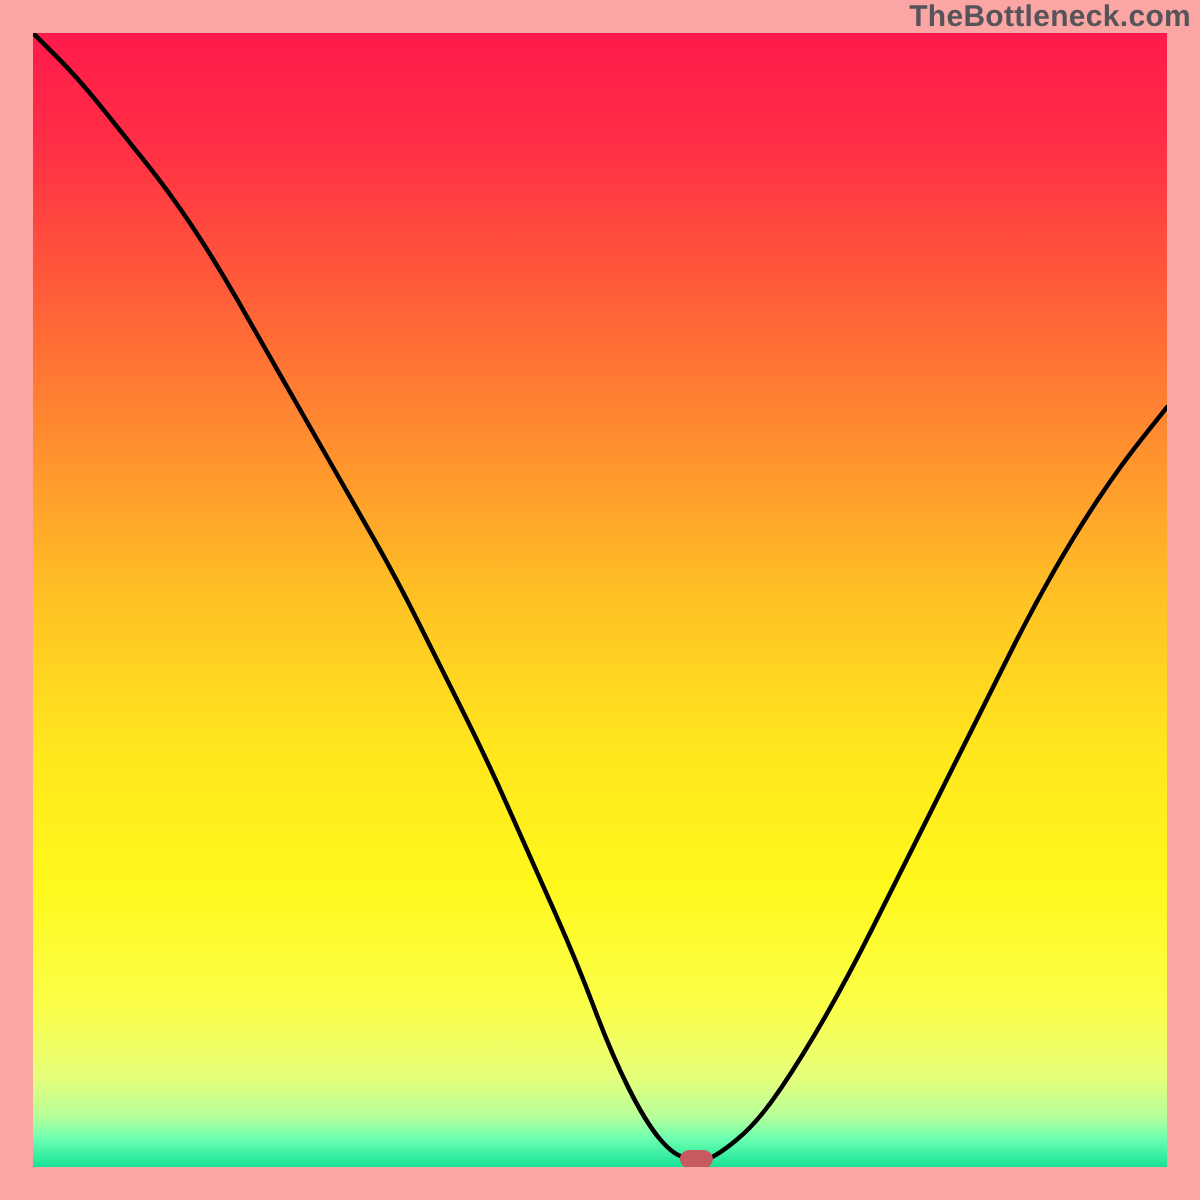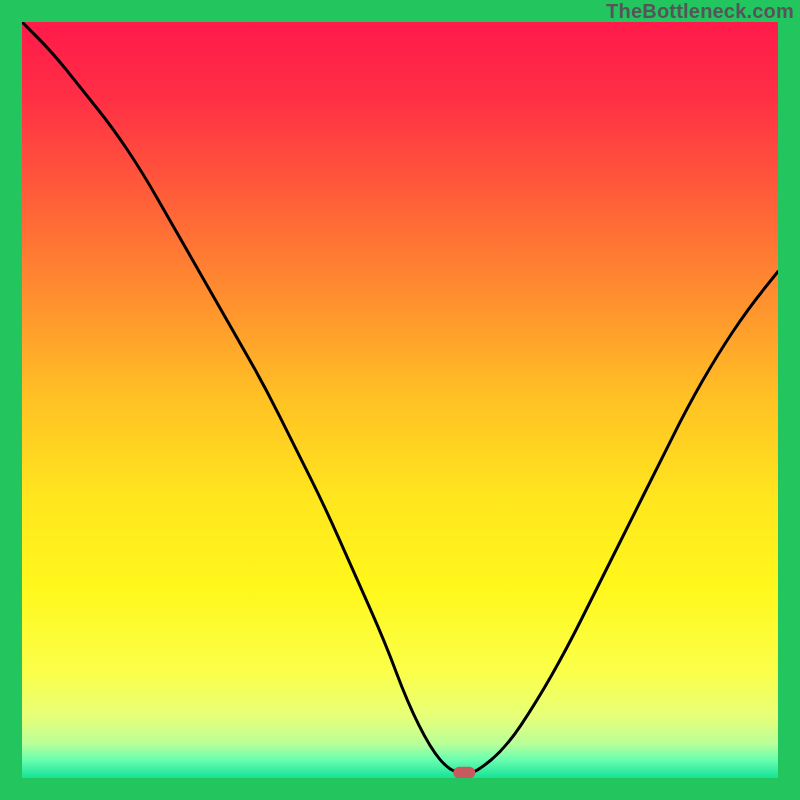--- a/index.html
+++ b/index.html
@@ -7,21 +7,21 @@
     padding: 0;
     width: 800px;
     height: 800px;
     background: #000;
     overflow: hidden;
   }
   .frame {
     position: relative;
     width: 800px;
     height: 800px;
-    background: #22c55e;
+    background: #fca5a5;
   }
   .plot-area {
     position: absolute;
     left: 22px;
     top: 22px;
     width: 756px;
     height: 756px;
     overflow: hidden;
   }
   .watermark {

